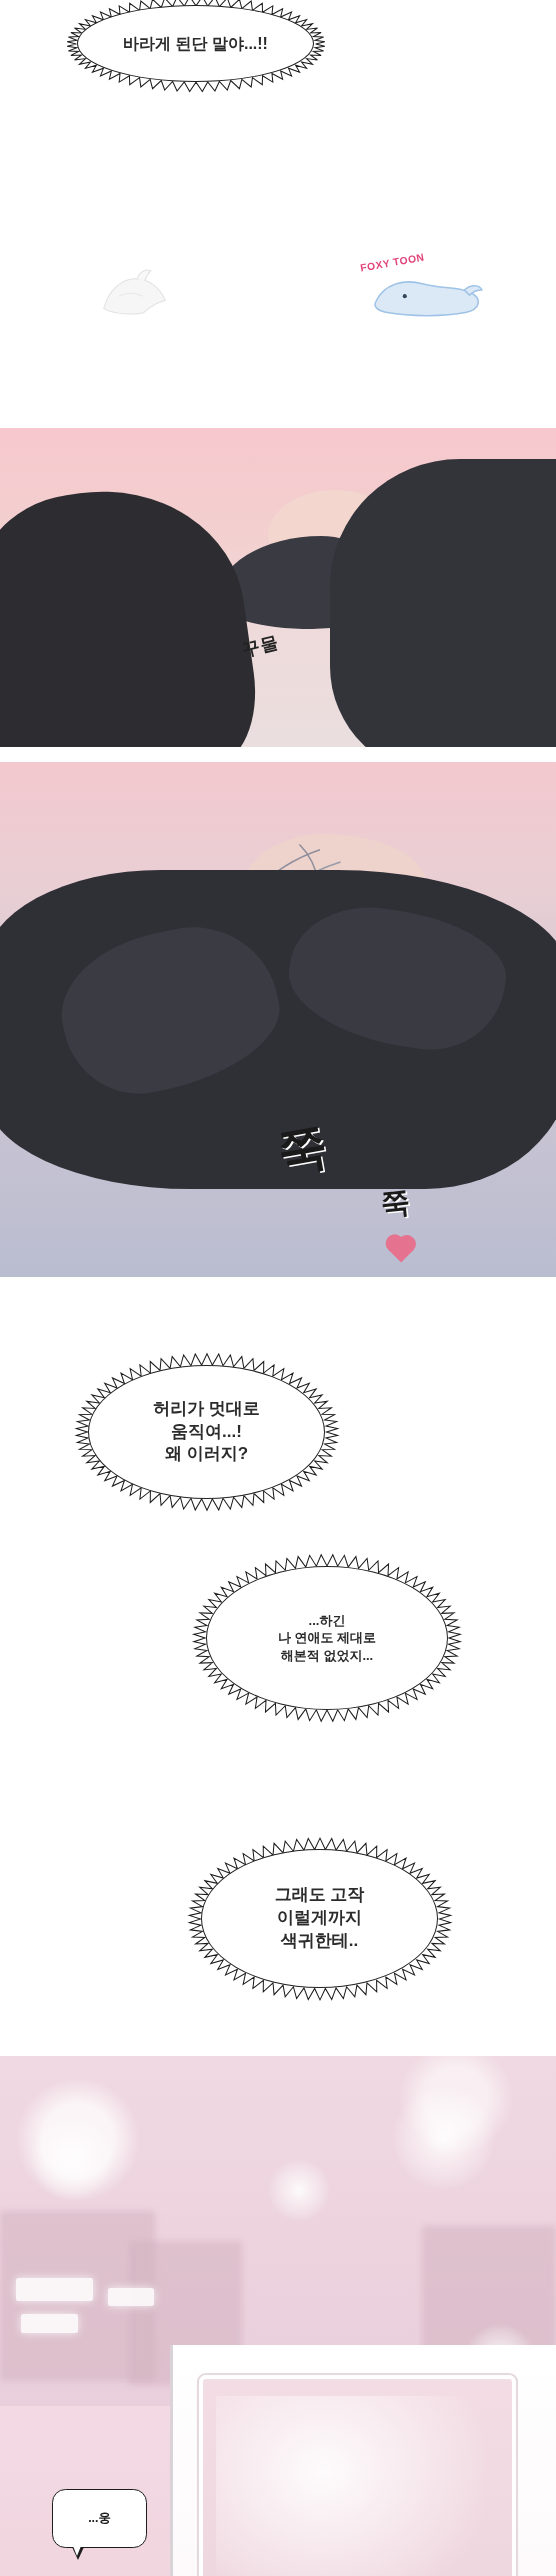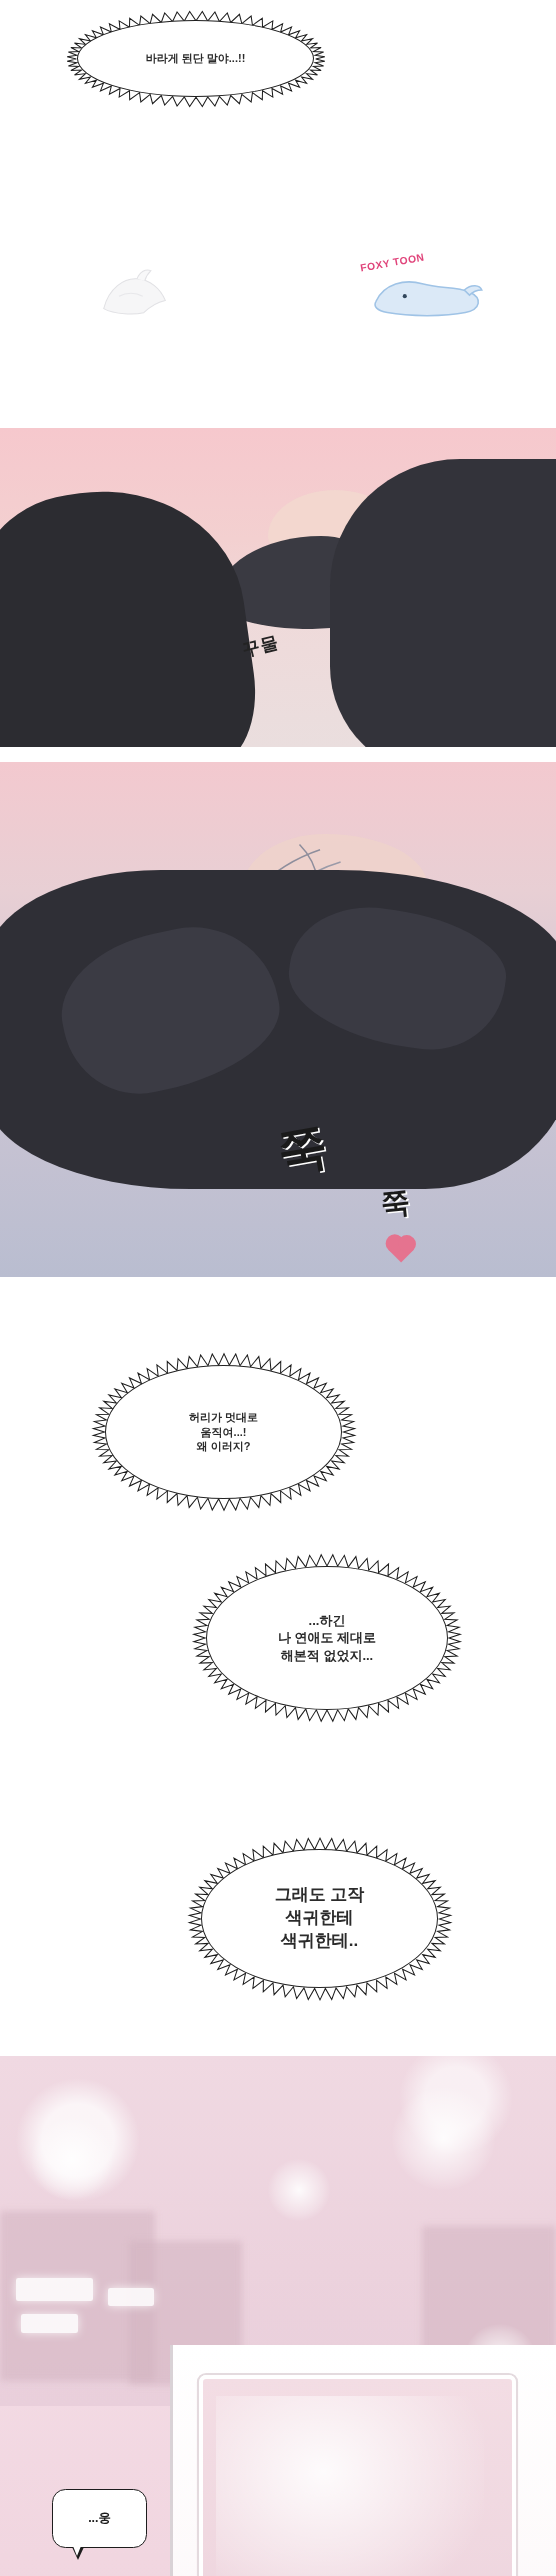--- a/index.html
+++ b/index.html
@@ -56,23 +56,23 @@
     position: absolute;
     left: 50%;
     top: 50%;
     transform: translate(-50%, -50%);
     z-index: 1;
   }
   .burst-rays svg { display: block; }
 
   
   #bubble1 {
-    left: 77px; top: 20px;
+    left: 77px; top: 5px;
     width: 237px; height: 77px;
-    font-size: 11px;
+    font-size: 16px;
   }
   #bubble1 .inner { border: 1.5px solid #1d1d1d; }
 
   
   .sketch-bird {
     position: absolute;
     left: 88px; top: 247px;
     width: 93px; height: 77px;
     opacity: .55;
   }
@@ -210,23 +210,23 @@
     background: #e5738f;
     border-radius: 50%;
   }
   .heart::before { top: -8.8px; left: 0; }
   .heart::after { left: 8.8px; top: 0; }
 
   
   #panel4 { top: 1293px; height: 747px; background: #ffffff; }
 
   #bubble2 {
-    left: 105px; top: 72px;
+    left: 88px; top: 72px;
     width: 237px; height: 134px;
-    font-size: 11px;
+    font-size: 17px;
     justify-content: flex-end;
   }
   #bubble2 .inner { border: 1.5px solid #222; }
 
   #bubble3 {
     left: 206px; top: 273px;
     width: 242px; height: 144px;
     font-size: 13px;
     align-items: flex-end;
   }
@@ -438,21 +438,21 @@
           <g stroke="#1d1d1d" stroke-width="2.2" fill="none">
               <g id="rays4">
                 <path d="M532.0 200.0L553.7 207.0L531.1 212.1L551.7 221.1L528.3 224.1L547.6 234.9L523.6 235.9L541.6 248.5L517.2 247.4L533.6 261.7L509.0 258.6L523.7 274.4L499.2 269.2L512.0 286.5L487.7 279.4L498.6 297.9L474.7 288.8L483.6 308.5L460.3 297.6L467.1 318.2L444.6 305.5L449.3 327.0L427.8 312.7L430.3 334.8L409.9 318.9L410.2 341.5L391.2 324.1L389.2 347.0L371.7 328.4L367.6 351.3L351.6 331.6L345.4 354.5L331.1 333.8L322.8 356.4L310.4 334.9L300.0 357.0L289.6 334.9L277.2 356.4L268.9 333.8L254.6 354.5L248.4 331.6L232.4 351.3L228.3 328.4L210.8 347.0L208.8 324.1L189.8 341.5L190.1 318.9L169.7 334.8L172.2 312.7L150.7 327.0L155.4 305.5L132.9 318.2L139.7 297.6L116.4 308.5L125.3 288.8L101.4 297.9L112.3 279.4L88.0 286.5L100.8 269.2L76.3 274.4L91.0 258.6L66.4 261.7L82.8 247.4L58.4 248.5L76.4 235.9L52.4 234.9L71.7 224.1L48.3 221.1L68.9 212.1L46.3 207.0L68.0 200.0L46.3 193.0L68.9 187.9L48.3 178.9L71.7 175.9L52.4 165.1L76.4 164.1L58.4 151.5L82.8 152.6L66.4 138.3L91.0 141.4L76.3 125.6L100.8 130.8L88.0 113.5L112.3 120.6L101.4 102.1L125.3 111.2L116.4 91.5L139.7 102.4L132.9 81.8L155.4 94.5L150.7 73.0L172.2 87.3L169.7 65.2L190.1 81.1L189.8 58.5L208.8 75.9L210.8 53.0L228.3 71.6L232.4 48.7L248.4 68.4L254.6 45.5L268.9 66.2L277.2 43.6L289.6 65.1L300.0 43.0L310.4 65.1L322.8 43.6L331.1 66.2L345.4 45.5L351.6 68.4L367.6 48.7L371.7 71.6L389.2 53.0L391.2 75.9L410.2 58.5L409.9 81.1L430.3 65.2L427.8 87.3L449.3 73.0L444.6 94.5L467.1 81.8L460.3 102.4L483.6 91.5L474.7 111.2L498.6 102.1L487.7 120.6L512.0 113.5L499.2 130.8L523.7 125.6L509.0 141.4L533.6 138.3L517.2 152.6L541.6 151.5L523.6 164.1L547.6 165.1L528.3 175.9L551.7 178.9L531.1 187.9L553.7 193.0Z" fill="#ffffff" stroke="#1d1d1d" stroke-width="2"></path>
               </g>
             </g>
         </svg>
       </div>
       <div class="inner">
         <div>
           <div>그래도 고작</div>
-          <div>색귀한테</div>
+          <div>이럴게까지</div>
           <div>색귀한테..</div>
         </div>
       </div>
     </div>
   </div>
 
   <div class="panel" id="panel5">
 
     <div class="blur-city"></div>
     <div class="city-block" style="left:0px;  top:155px; width:155px; height:170px;"></div>

